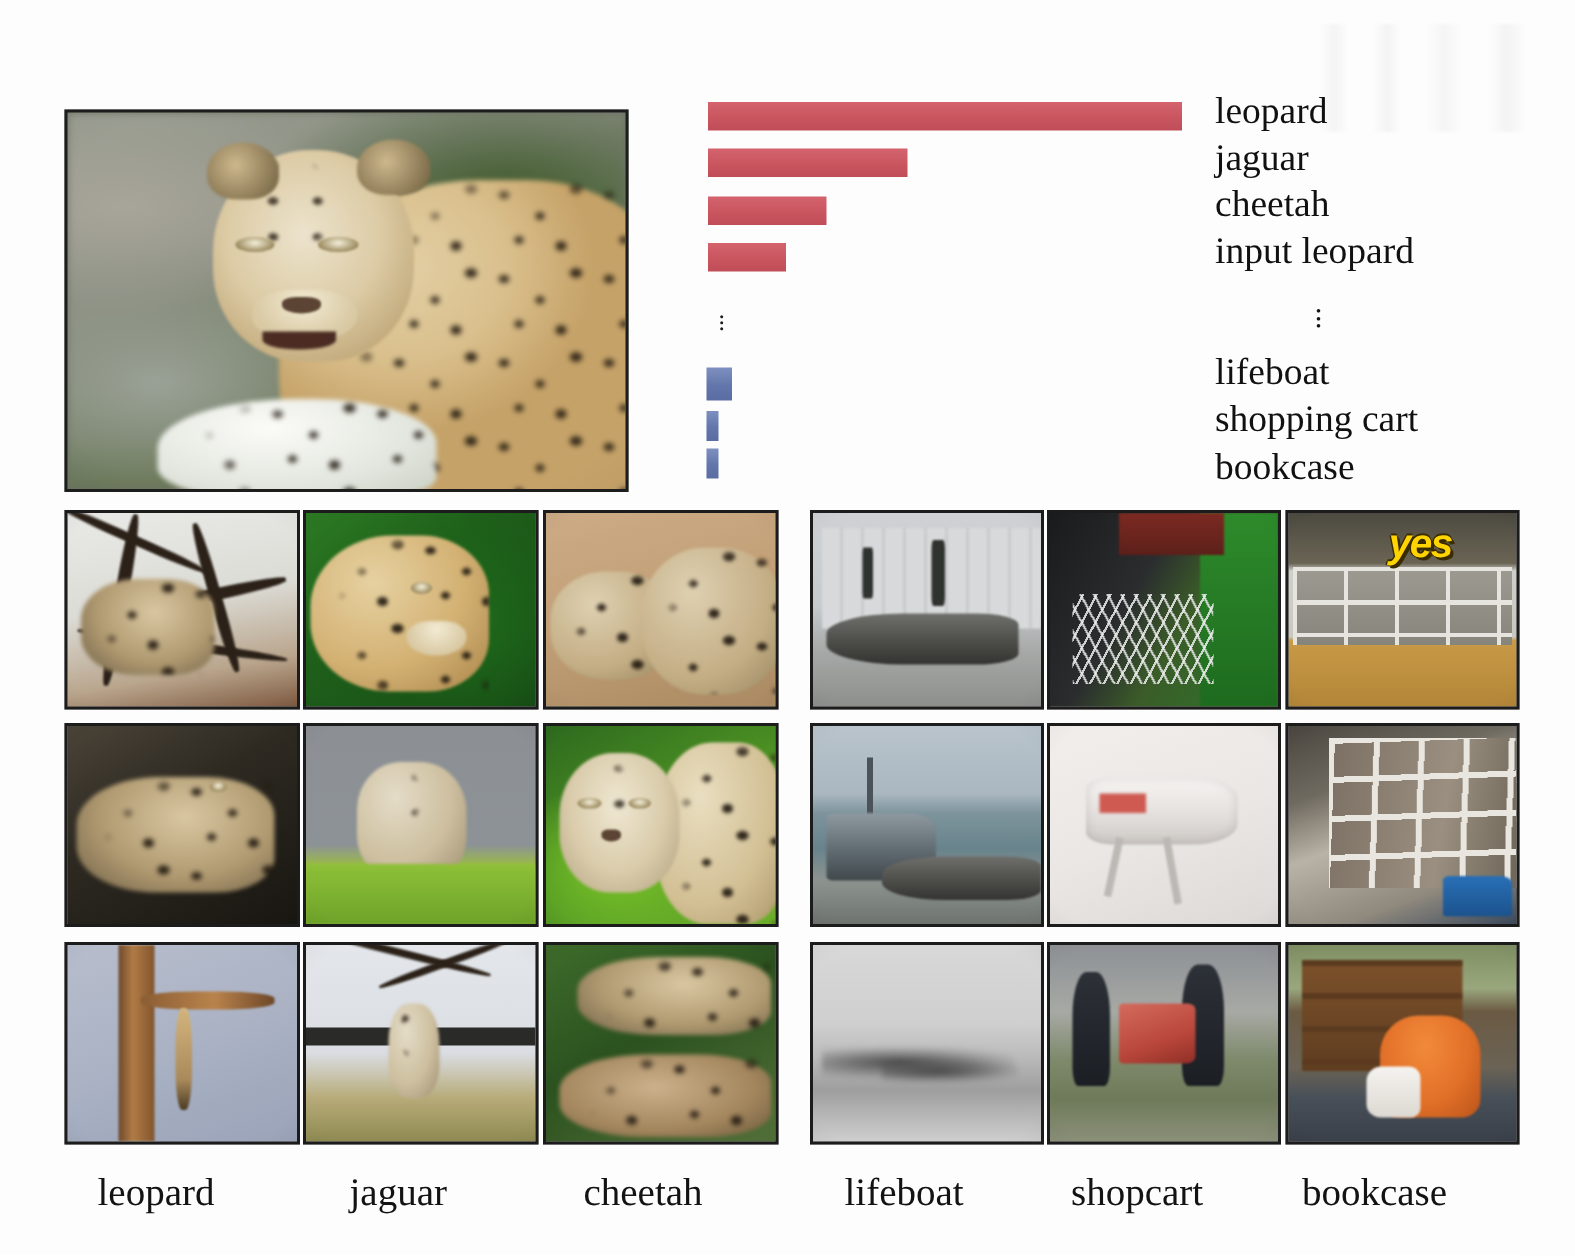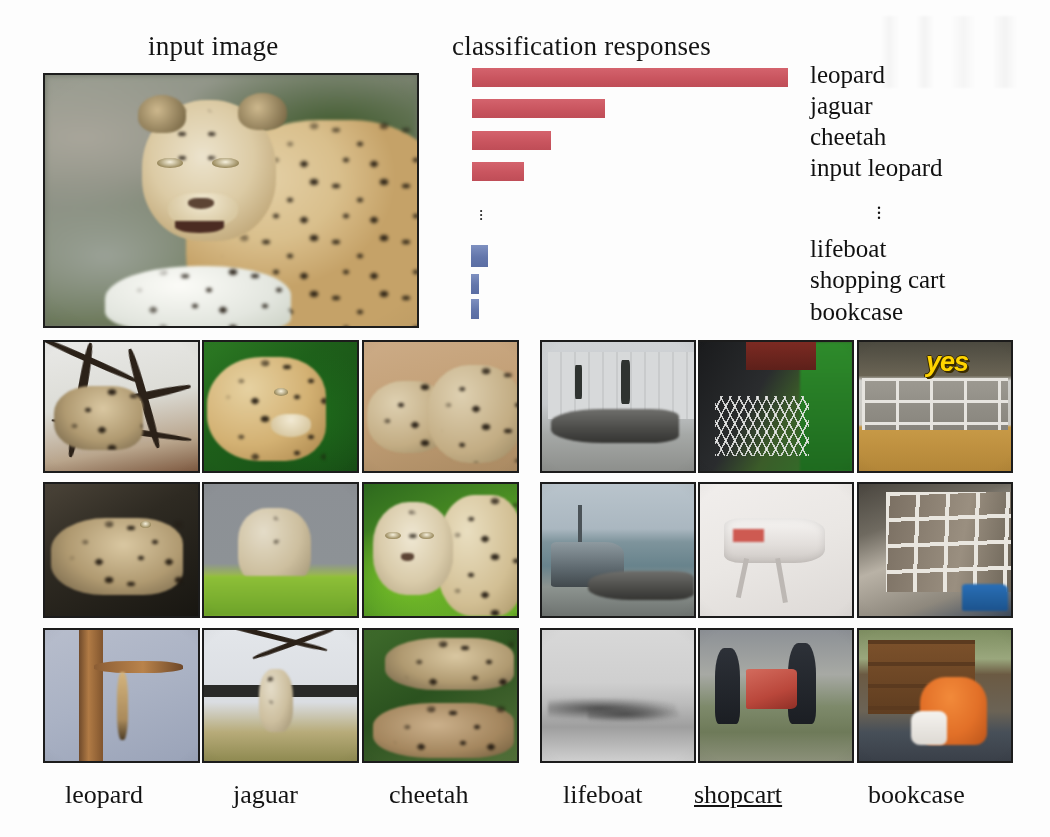--- a/index.html
+++ b/index.html
@@ -384,23 +384,21 @@
     background: radial-gradient(ellipse 110% 110% at 50% 50%, rgba(0,0,0,0) 55%, rgba(0,0,0,.14) 100%);
     pointer-events: none; }
 </style>
 </head>
 <body>
 
 <div id="figure">
 
   <div class="watermark"></div>
 
-  <div class="heading" id="title-input-image">input image</div>
-
-  <div class="heading" id="title-classification">classification responses</div>
+
 
   <div id="input-image-frame">
     <div class="photo soft">
       <div class="leopard-bg"></div>
       <div class="leopard-body">
           <div class="spots"></div>
         </div>
       <div class="leopard-head">
         <div class="spots fine"></div>
       </div>
@@ -633,16 +631,16 @@
       <div class="orange-person"></div>
       <div class="white-bag"></div>
       <div class="vignette"></div>
     </div>
   </div>
 
   <div class="cat-label" style="left:65px;">leopard</div>
   <div class="cat-label" style="left:233px;">jaguar</div>
   <div class="cat-label" style="left:389px;">cheetah</div>
   <div class="cat-label" style="left:563px;">lifeboat</div>
-  <div class="cat-label" style="left:694px;text-decoration:underline;">shopcart</div>
+  <div class="cat-label" style="left:714px;">shopcart</div>
   <div class="cat-label" style="left:868px;">bookcase</div>
 
 </div>
 
 </body></html>

